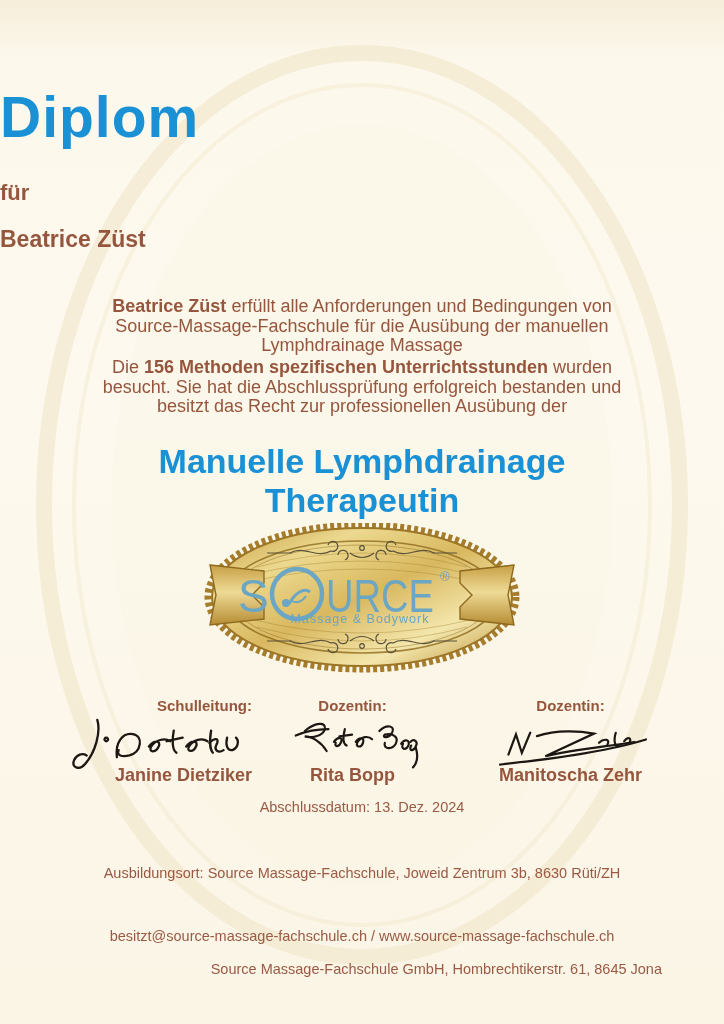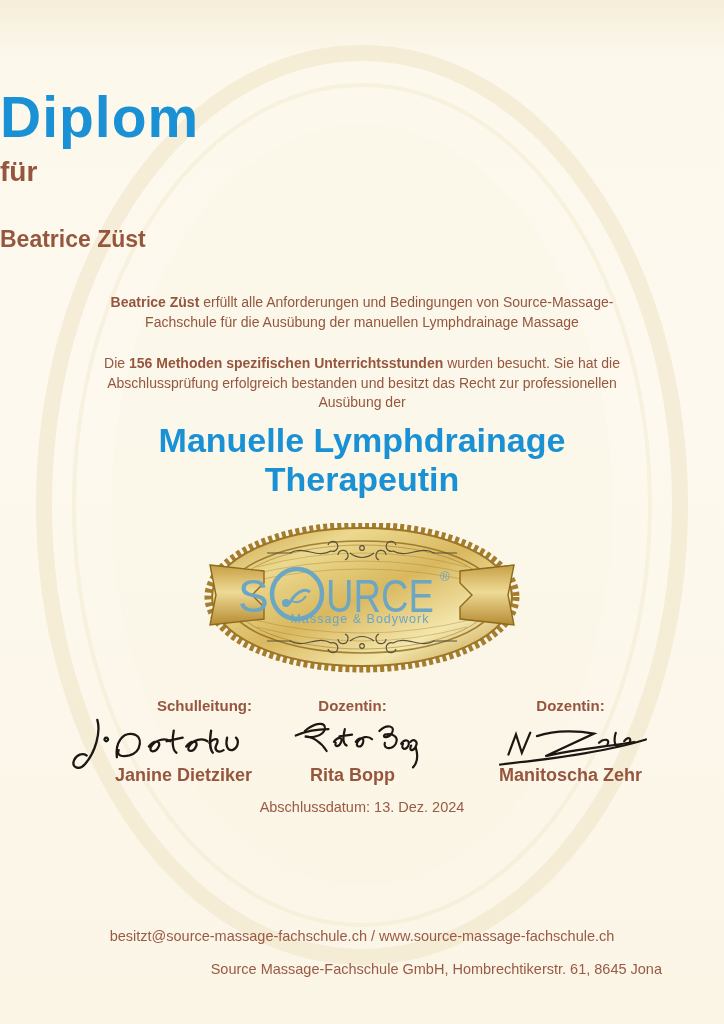--- a/index.html
+++ b/index.html
@@ -15,37 +15,37 @@
     background:linear-gradient(180deg,#f6eeda 0px,#fcf8ec 60px,#fdf9ee 400px,#fbf5e6 1024px);
   }
   .watermark{position:absolute;left:0;top:0;pointer-events:none;}
   .abs{position:absolute;left:0;width:724px;text-align:left;}
   .title{
     top:84px;
     font-size:57px;font-weight:bold;letter-spacing:1px;
     color:#1a90d5;
   }
   .preposition{
-    top:156px;
-    font-size:28px;font-weight:bold;color:#96563e;
+    top:180px;
+    font-size:22px;font-weight:bold;color:#96563e;
   }
   .recipient{
     top:226px;
     font-size:23px;font-weight:bold;color:#96563e;
   }
   .statement{
     left:102px;width:520px;
-    font-size:14px;line-height:19.5px;color:#96563e;
+    font-size:18px;line-height:19.5px;color:#96563e;
     text-align:center;
   }
   .statement b{font-weight:bold;}
   .st1{top:279px;}
   .st2{top:340px;}
   .qualification{
-    top:421px;left:127px;width:470px;
+    top:442px;left:127px;width:470px;
     font-size:34px;line-height:39px;font-weight:bold;
     color:#1a90d5;text-align:center;
   }
   .badge{position:absolute;left:202px;top:523px;width:320px;height:150px;}
   .sig-col{position:absolute;top:697px;height:110px;}
   .sig-col .role{font-size:15px;font-weight:bold;color:#96563e;}
   .sig-col .name{position:absolute;top:68px;left:0;right:0;font-size:18px;font-weight:bold;color:#96563e;}
   .sig-svg{position:absolute;top:14px;}
   .col1{left:62px;width:190px;text-align:right;}
   .col1 .role{margin-left:23px;}
@@ -183,16 +183,17 @@
         <path d="M18,40 L27,16 L34,38 L44,14"></path>
         <path d="M52,18 C76,10 104,12 120,15 L62,42 C96,34 138,30 168,25"></path>
         <path d="M8,52 C60,46 130,38 182,22"></path>
         <path d="M126,26 C132,20 140,22 136,28 M146,14 C143,24 145,31 150,30 M156,24 C160,18 166,20 162,27"></path>
       </g>
     </svg>
     <div class="name">Manitoscha Zehr</div>
   </div>
 
   <div class="footer-line f-datum">Abschlussdatum: 13. Dez. 2024</div>
+  <div class="footer-line f-ort">Ausbildungsort: Source Massage-Fachschule, Joweid Zentrum 3b, 8630 Rüti/ZH</div>
   <div class="footer-line f-company">Source Massage-Fachschule GmbH, Hombrechtikerstr. 61, 8645 Jona</div>
   <div class="footer-line f-contact">besitzt@source-massage-fachschule.ch / www.source-massage-fachschule.ch</div>
 
 </div>
 
 </body></html>

